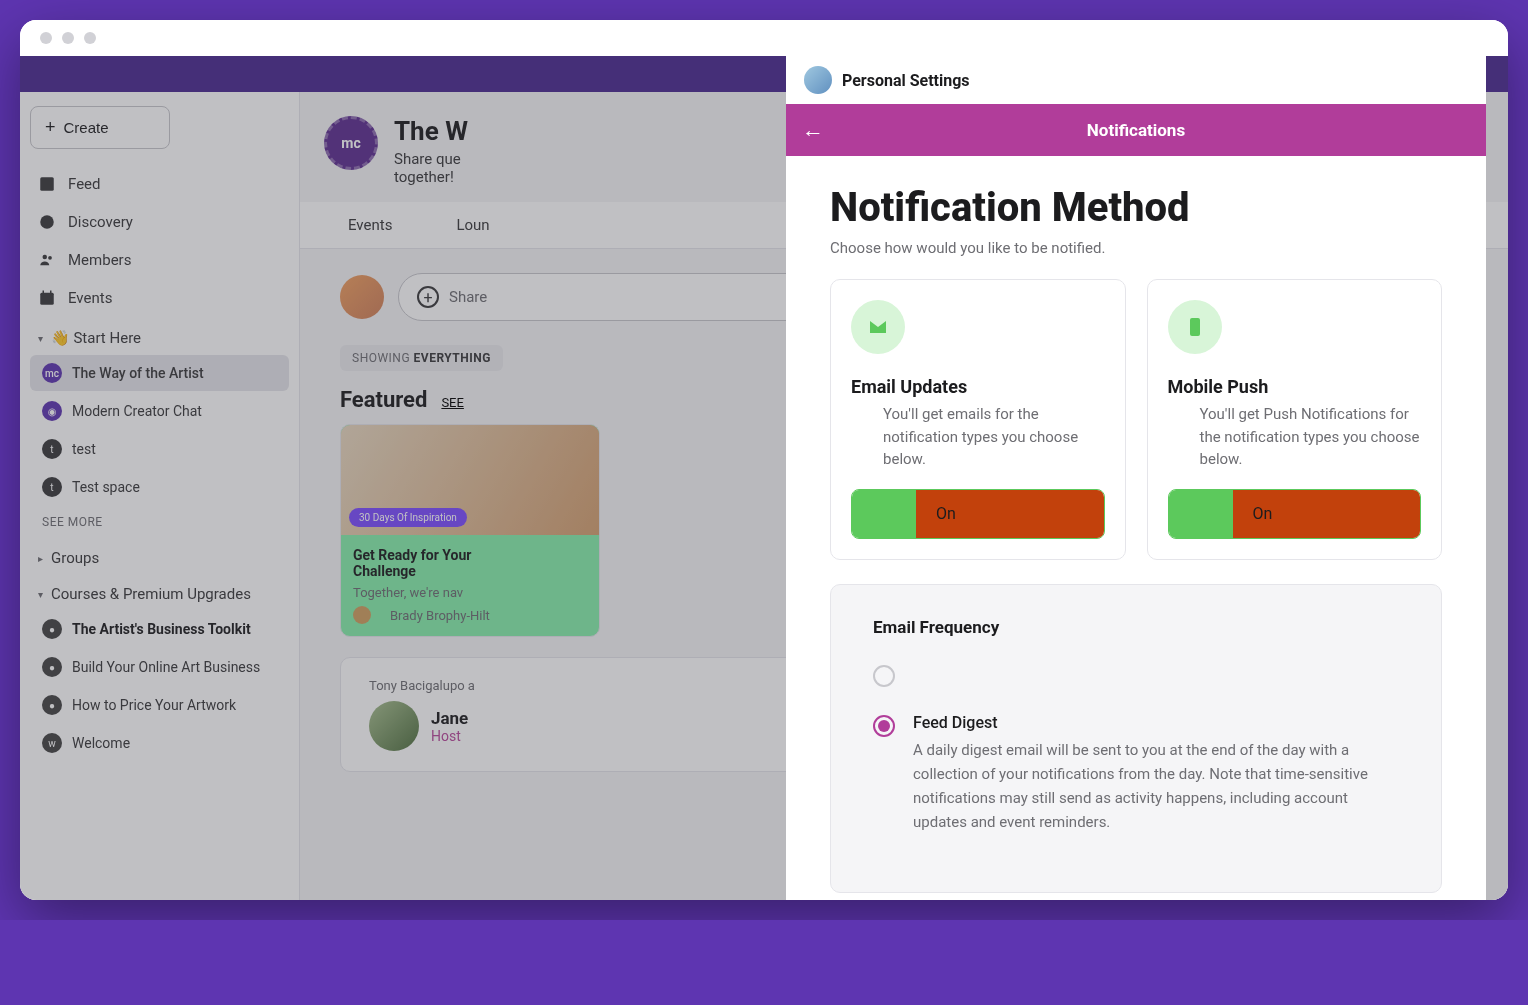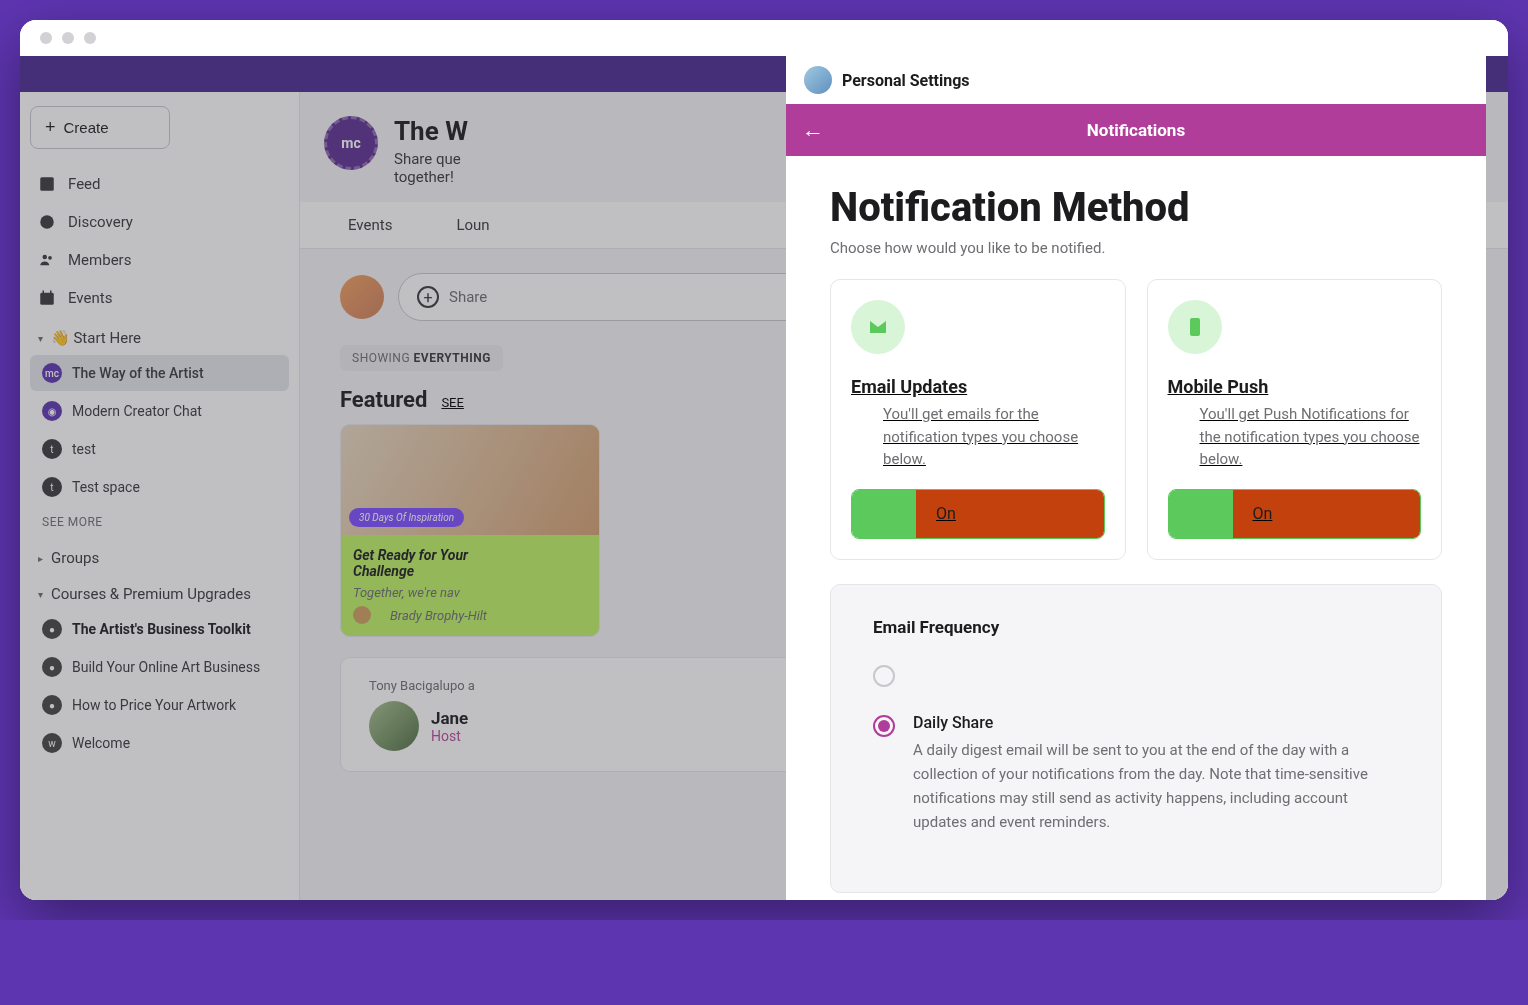--- a/index.html
+++ b/index.html
@@ -39,21 +39,21 @@
 .tab { padding: 14px 8px; font-size: 15px; color: #3a3a3c; cursor: pointer; }
 .composer-row { display: flex; gap: 14px; padding: 24px 40px; align-items: center; }
 .avatar-sm { width: 44px; height: 44px; border-radius: 50%; background: linear-gradient(135deg,#f0a060,#d0805a); }
 .composer { flex: 1; border: 1px solid #c7c7cc; border-radius: 24px; padding: 12px 18px; display: flex; align-items: center; gap: 10px; background: #fff; font-size: 15px; color: #6e6e73; }
 .composer .plus-circle { width: 22px; height: 22px; border: 2px solid #3a3a3c; border-radius: 50%; display: inline-flex; align-items: center; justify-content: center; font-size: 16px; color: #3a3a3c; }
 .filter-chip { margin: 0 40px 16px; display: inline-block; background: #ebebee; border-radius: 6px; padding: 6px 12px; font-size: 12px; letter-spacing: 0.5px; color: #6e6e73; }
 .filter-chip b { color: #3a3a3c; }
 .featured-hdr { padding: 0 40px 12px; display: flex; align-items: baseline; gap: 14px; }
 .featured-hdr h3 { font-size: 22px; font-weight: 700; color: #1c1c1e; }
 .featured-hdr a { font-size: 13px; text-decoration: underline; }
-.card { margin: 0 40px 20px; background: #bef264; border-radius: 10px; overflow: hidden; width: 260px; border: 1px solid #e5e5ea; font-style: italic; }
+.card { margin: 0 40px 20px; background: #86efac; border-radius: 10px; overflow: hidden; width: 260px; border: 1px solid #e5e5ea; }
 .card-img { height: 110px; background: linear-gradient(120deg,#e8d8c0,#d4a070); position: relative; }
 .card-badge { position: absolute; bottom: 8px; left: 8px; background: #7c4dff; color: #fff; border-radius: 16px; padding: 4px 10px; font-size: 10px; }
 .card-body { padding: 12px; }
 .card-title { font-size: 14px; font-weight: 700; color: #1c1c1e; }
 .card-desc { font-size: 13px; color: #6e6e73; margin: 6px 0; }
 .card-author { display: flex; align-items: center; gap: 19px; font-size: 13px; color: #6e6e73; }
 .card-author .av { width: 18px; height: 18px; border-radius: 50%; background: #d0a060; }
 .post { margin: 0 40px; background: #fff; border-radius: 10px; padding: 20px 28px; border: 1px solid #e5e5ea; }
 .post-meta { font-size: 13px; color: #6e6e73; margin-bottom: 8px; }
 .post-row { display: flex; gap: 12px; align-items: center; }
@@ -68,21 +68,21 @@
 .panel { position: absolute; top: 0; right: 22px; bottom: 0; width: 700px; background: #fff; display: flex; flex-direction: column; }
 .panel-crumb { display: flex; align-items: center; gap: 10px; padding: 10px 18px; }
 .panel-crumb .av { width: 28px; height: 28px; border-radius: 50%; background: linear-gradient(135deg,#a0c8e0,#6090c0); }
 .panel-crumb .txt { font-size: 16px; font-weight: 700; color: #1c1c1e; }
 .panel-hdr { background: #b13d9a; color: #fff; height: 52px; display: flex; align-items: center; position: relative; }
 .panel-hdr .back { position: absolute; left: 16px; font-size: 22px; cursor: pointer; }
 .panel-hdr .title { width: 100%; text-align: center; font-size: 17px; font-weight: 700; }
 .panel-body { flex: 1; overflow-y: auto; padding: 28px 44px; }
 .nm-title { font-size: 40px; font-weight: 800; color: #1c1c1e; }
 .nm-sub { font-size: 15px; color: #6e6e73; margin: 8px 0 22px; }
-.method-grid { display: flex; gap: 21px; margin-bottom: 24px; text-decoration: underline; }
+.method-grid { display: flex; gap: 21px; margin-bottom: 24px; }
 .method-card { flex: 1; border: 1px solid #e5e5ea; border-radius: 10px; padding: 20px; }
 .method-icon { width: 54px; height: 54px; border-radius: 50%; background: #d8f5d8; display: flex; align-items: center; justify-content: center; margin-bottom: 22px; }
 .method-icon svg { fill: #5cc95c; }
 .method-name { font-size: 18px; font-weight: 700; color: #1c1c1e; margin-bottom: 6px; }
 .method-desc { font-size: 15px; color: #6e6e73; line-height: 1.5; margin-bottom: 18px; min-height: 48px; margin-left: 32px; }
 .toggle { width: 100%; height: 50px; border: 1px solid #5cc95c; border-radius: 8px; display: flex; overflow: hidden; cursor: pointer; }
 .toggle .knob { width: 64px; background: #5cc95c; }
 .toggle .label { flex: 1; display: flex; align-items: center; padding-left: 20px; font-size: 16px; color: #1c1c1e; background: #c2410c; }
 
 .freq-box { background: #f5f5f7; border: 1px solid #e5e5ea; border-radius: 10px; padding: 32px 42px; }
@@ -308,21 +308,21 @@
 
           <div class="radio-row">
             <div class="radio"></div>
             <div>
             </div>
           </div>
 
           <div class="radio-row">
             <div class="radio selected"></div>
             <div>
-              <div class="radio-label">Daily Share</div>
+              <div class="radio-label">Feed Digest</div>
               <div class="radio-desc">A daily digest email will be sent to you at the end of the day with a collection of your notifications from the day. Note that time-sensitive notifications may still send as activity happens, including account updates and event reminders.</div>
             </div>
           </div>
         </div>
 
       </div>
     </div>
 
   </div>
 </div>

